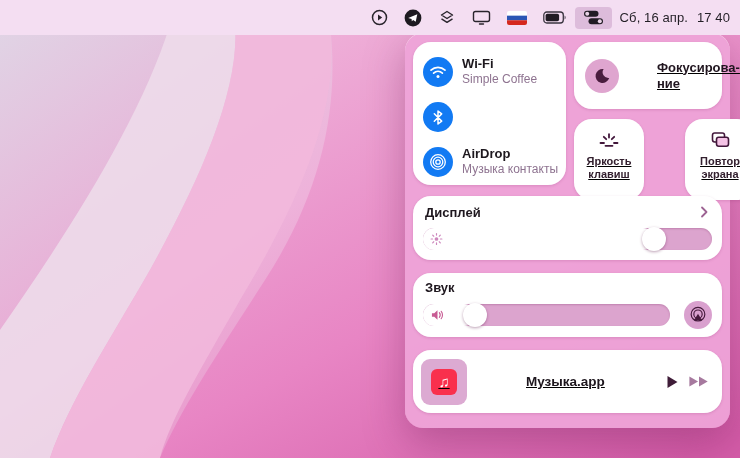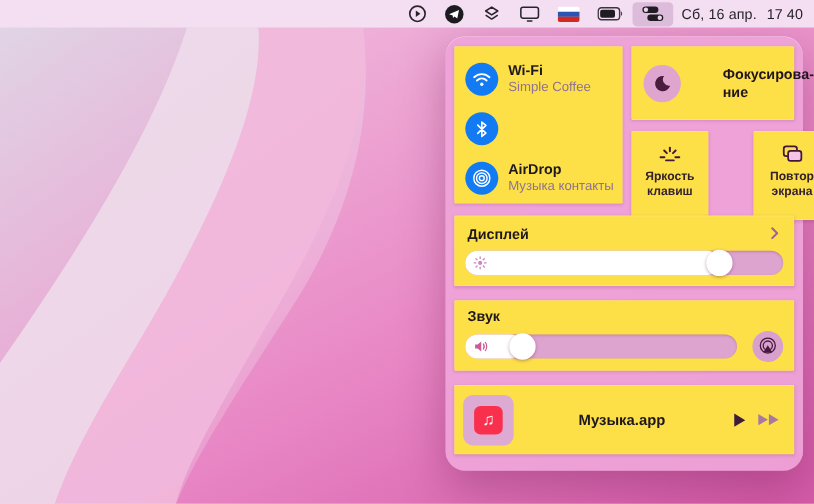--- a/index.html
+++ b/index.html
@@ -4,41 +4,42 @@
 <style>
   * { margin:0; padding:0; box-sizing:border-box; }
   html,body { width:740px; height:458px; overflow:hidden; }
   body { font-family:"Liberation Sans","DejaVu Sans",sans-serif; position:relative; }
 
   .desktop { position:absolute; inset:0; width:740px; height:458px; }
   .wallpaper { position:absolute; inset:0; width:740px; height:458px; display:block; }
 
   
   .menubar {
-    position:absolute; top:0; left:0; width:740px; height:25px;
+    position:absolute; top:0; left:0; width:740px; height:35px;
     background:#f4def2; display:flex; align-items:center; justify-content:flex-end;
     padding-right:8px; z-index:5;
   }
   .menubar-right { display:flex; align-items:center; gap:0; }
   .mb-item { height:22px; display:flex; align-items:center; justify-content:center;
     padding:0 8px; border-radius:4px; color:#29242c; }
   .mb-item svg { display:block; }
   .mb-item.active { background:#ddbcdb; }
   .clock { display:flex; align-items:center; gap:9px; font-size:13px; font-weight:500;
     color:#231f26; padding:0 2px 0 8px; letter-spacing:0.1px; }
 
   
   .panel {
     position:absolute; left:405px; top:33px; width:325px; height:395px;
     background:rgba(238,164,216,0.94); border-radius:18px; z-index:4;
     box-shadow:0 14px 40px rgba(105,25,80,0.35), inset 0 0.5px 0 rgba(255,255,255,0.5);
   }
   .card {
-    position:absolute; background:#fde047; border-radius:1px;
+    position:absolute; background:#ffffff; border-radius:18px;
     box-shadow:0 1px 3px rgba(120,30,90,0.18), inset 0 0 0 0.5px rgba(255,255,255,0.35);
+    text-decoration:underline;
   }
   .card-connectivity { left:8px; top:9px; width:153px; height:143px; }
   .conn-row { position:absolute; left:10px; width:140px; height:34px; display:flex; align-items:center; }
   .conn-row .bubble {
     width:30px; height:30px; border-radius:50%; background:#127af3; flex:0 0 30px;
     display:flex; align-items:center; justify-content:center; color:#fff;
   }
   .conn-text { margin-left:9px; line-height:1.15; }
   .conn-title { font-size:13px; font-weight:700; color:#1d181e; }
   .conn-sub { font-size:12px; color:#8e7390; margin-top:1px; white-space:nowrap; }

